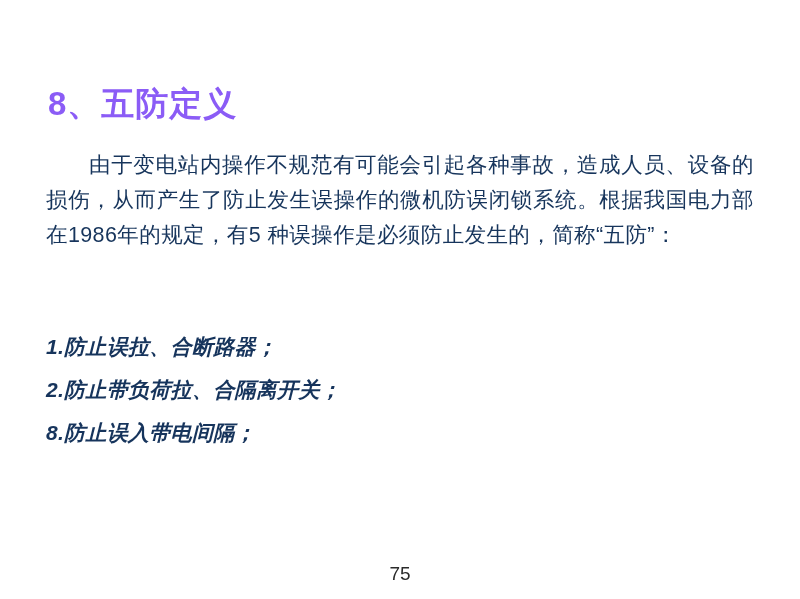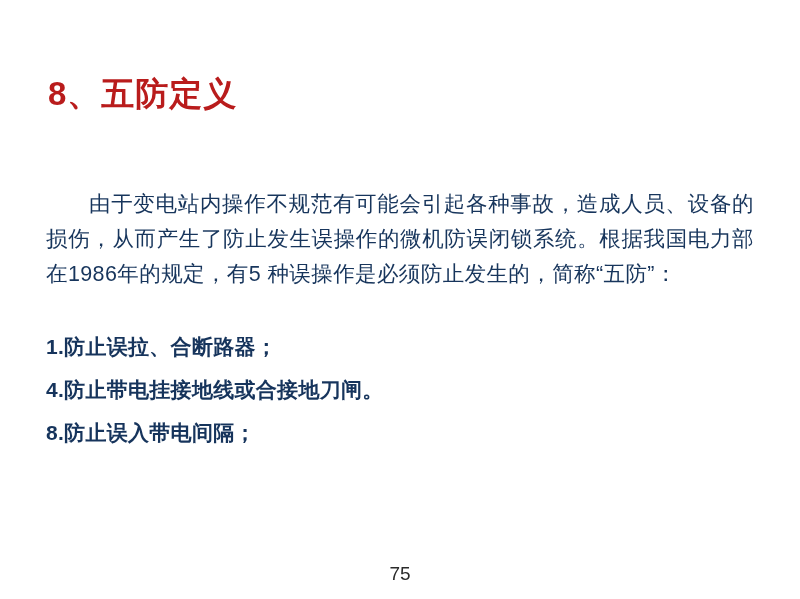--- a/index.html
+++ b/index.html
@@ -16,53 +16,53 @@
   .slide {
     position: relative;
     width: 800px;
     height: 599px;
     background: #ffffff;
     box-sizing: border-box;
   }
   .title {
     position: absolute;
     left: 48px;
-    top: 72px;
+    top: 82px;
     font-size: 33px;
     font-weight: bold;
-    color: #b91c1c;
+    color: #8b5cf6;
     letter-spacing: 1px;
     white-space: nowrap;
   }
   .body-para {
     position: absolute;
     left: 46px;
     top: 148px;
     width: 708px;
     font-size: 21.5px;
     line-height: 35px;
     color: #17355c;
     text-align: justify;
     text-indent: 2em;
     letter-spacing: 0.4px;
-    margin-top: 39px;
   }
   .list {
     position: absolute;
     left: 46px;
     top: 325px;
     width: 720px;
   }
   .list-item {
     font-size: 21px;
     font-weight: bold;
     color: #16345c;
     line-height: 43px;
     white-space: nowrap;
     letter-spacing: 0.3px;
+    font-style: italic;
   }
   .page-number {
     position: absolute;
     left: 0;
     right: 0;
     top: 563px;
     text-align: center;
     font-size: 19px;
     color: #2b2b2b;
     font-family: "Liberation Sans", sans-serif;
@@ -72,19 +72,19 @@
 <body>
 
 <div class="slide">
 
   <div class="title">8、五防定义</div>
 
   <div class="body-para">由于变电站内操作不规范有可能会引起各种事故，造成人员、设备的损伤，从而产生了防止发生误操作的微机防误闭锁系统。根据我国电力部在1986年的规定，有5 种误操作是必须防止发生的，简称“五防”：</div>
 
   <div class="list">
     <div class="list-item">1.防止误拉、合断路器；</div>
-    <div class="list-item">4.防止带电挂接地线或合接地刀闸。</div>
+    <div class="list-item">2.防止带负荷拉、合隔离开关；</div>
     <div class="list-item">8.防止误入带电间隔；</div>
   </div>
 
   <div class="page-number">75</div>
 
 </div>
 
 </body></html>

